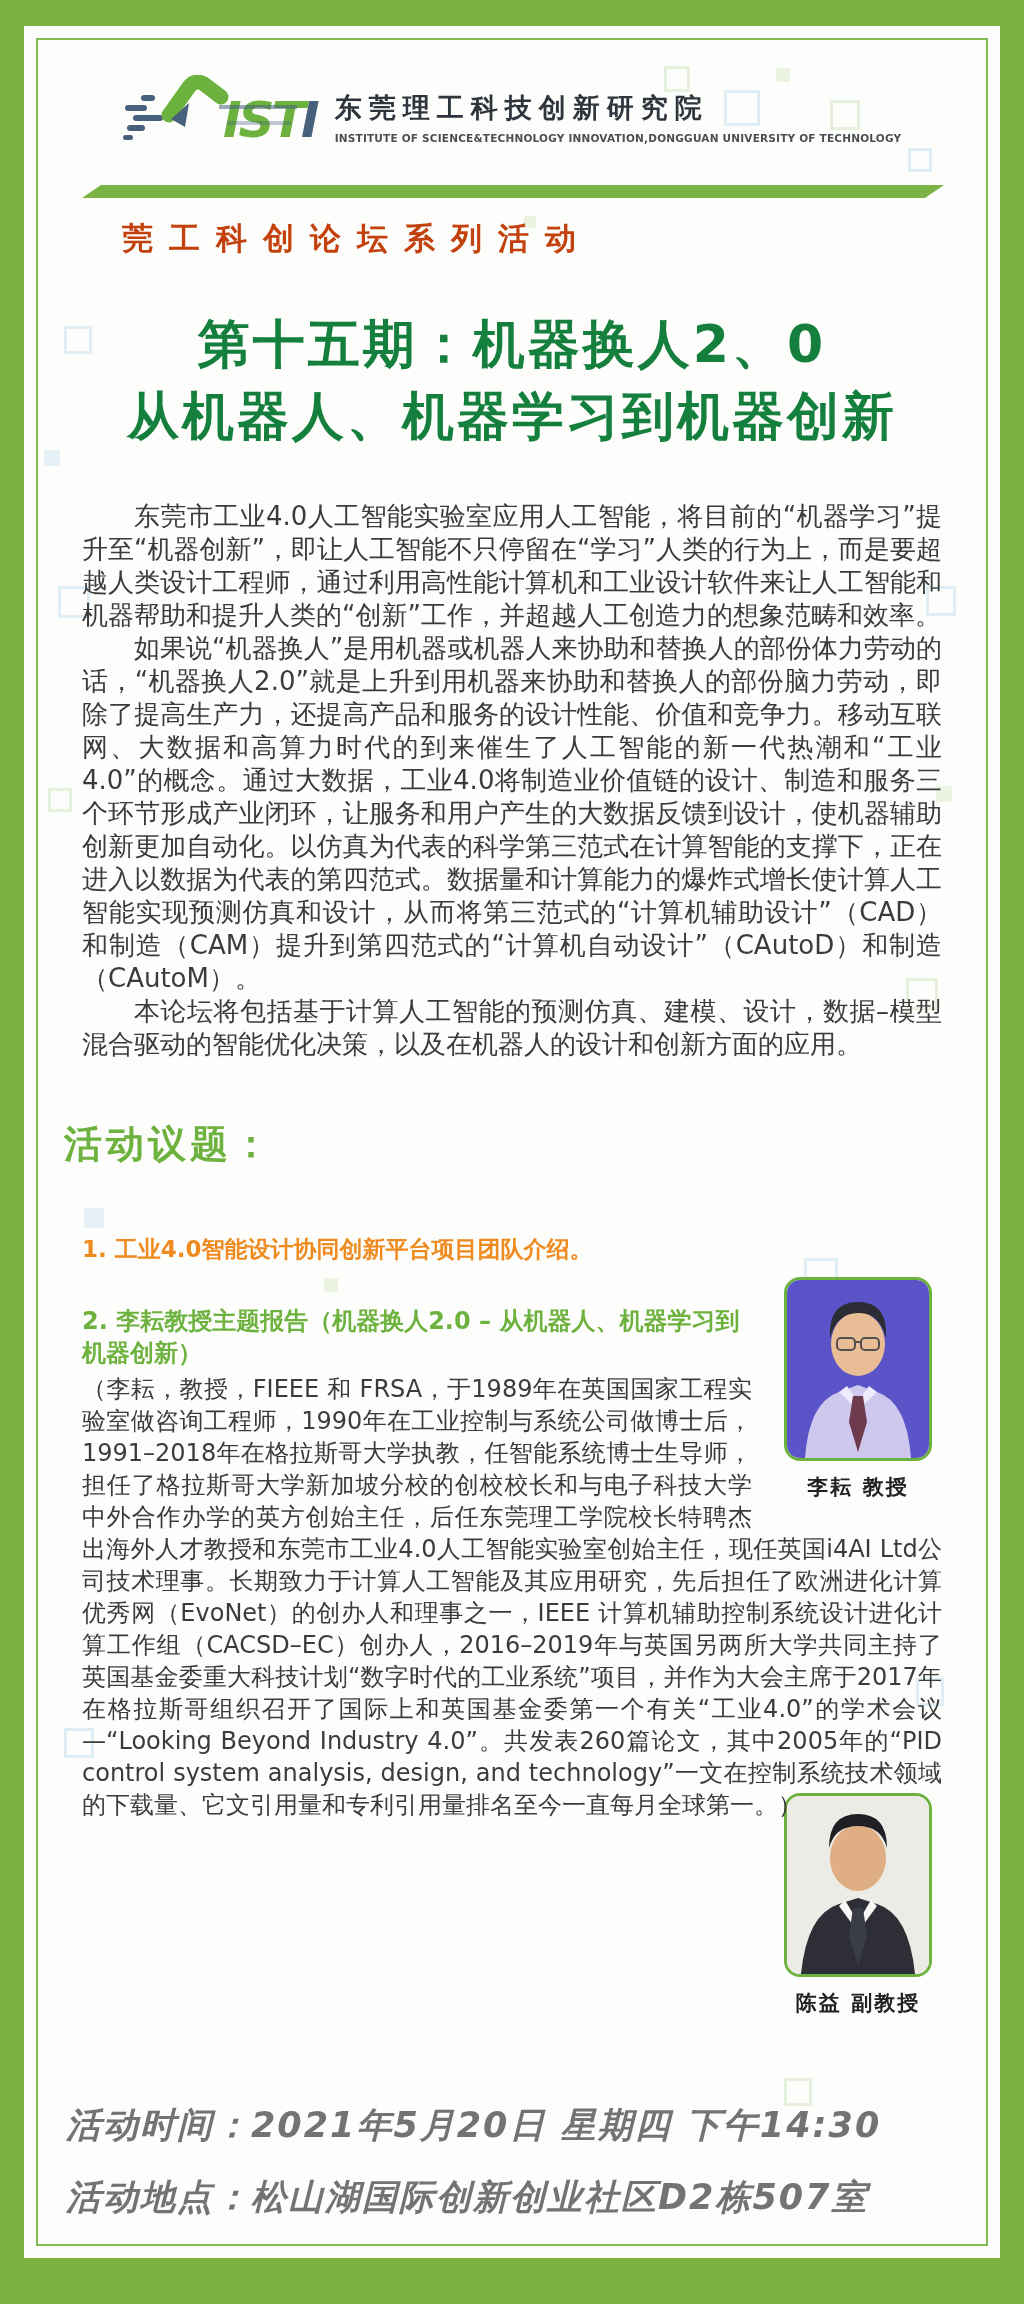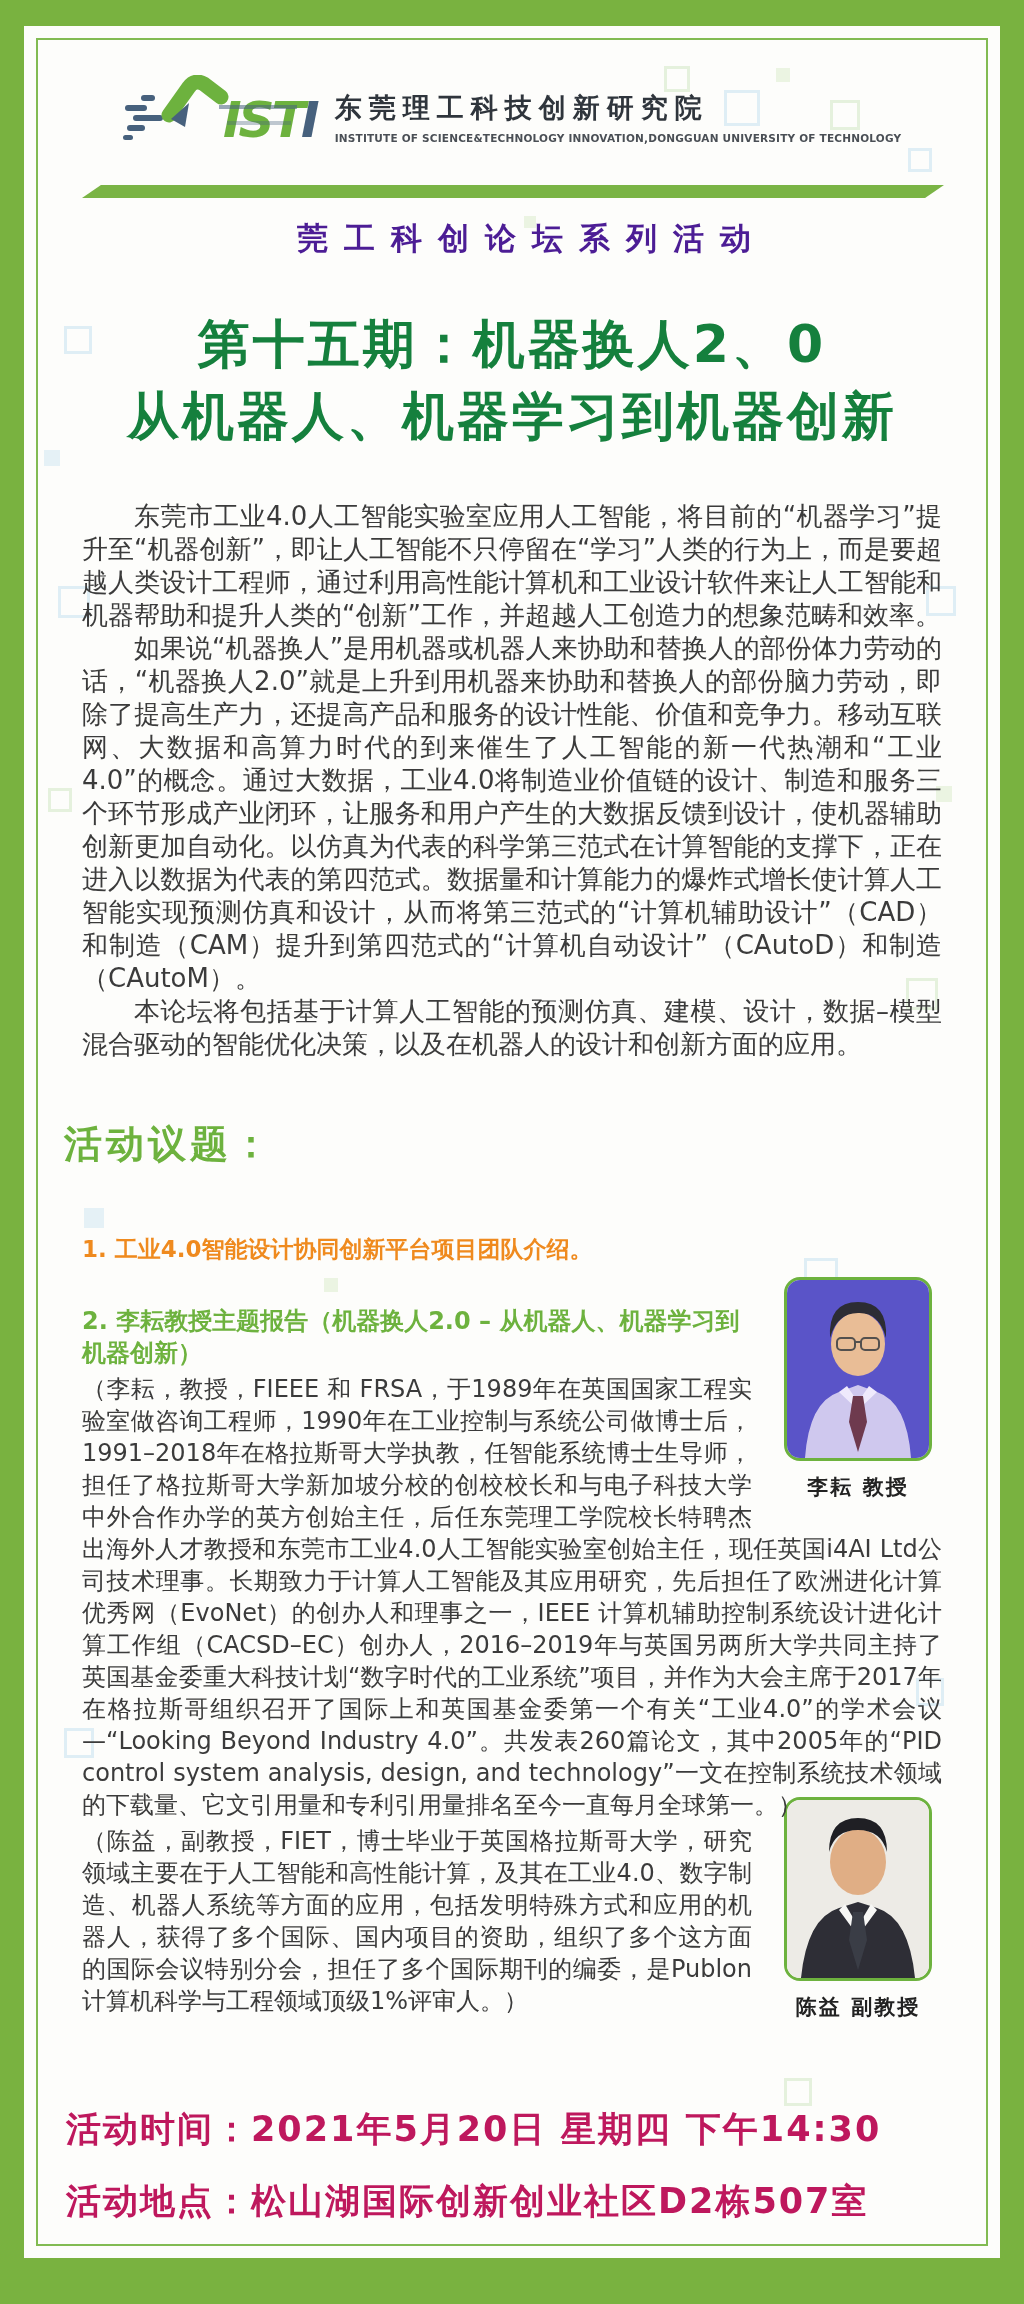--- a/index.html
+++ b/index.html
@@ -31,21 +31,21 @@
   .header{display:flex;align-items:center;justify-content:center;padding-top:48px;gap:14px;}
   .org-names{display:flex;flex-direction:column;}
   .org-cn{font-size:27px;font-weight:bold;color:#2f353c;letter-spacing:7px;white-space:nowrap;}
   .org-en{font-size:10.5px;font-weight:bold;color:#4a4f55;letter-spacing:.2px;margin-top:6px;white-space:nowrap;}
 
   .divider-bar{
     margin:26px auto 0 auto;width:862px;height:13px;background:#7ab445;
     clip-path:polygon(2.2% 0,100% 0,97.8% 100%,0 100%);
   }
   .series-title{
-    margin:20px 0 0 40px;font-size:31px;font-weight:bold;color:#4c1d95;letter-spacing:16px;text-align:center;
+    margin:20px 0 0 40px;font-size:31px;font-weight:bold;color:#c2410c;letter-spacing:16px;
   }
   .main-title{
     margin-top:48px;text-align:center;color:#15803d;font-weight:900;
     font-size:52px;line-height:72px;letter-spacing:3px;
   }
   .intro{margin-top:48px;font-size:26px;line-height:33px;color:#3b3b3b;text-align:justify;}
   .intro p{margin:0;text-indent:2em;}
 
   .agenda-heading{margin:58px 0 0 -18px;font-size:38px;font-weight:900;color:#6db23e;letter-spacing:4px;}
   .agenda-item1{margin-top:64px;font-size:23px;font-weight:bold;color:#ef8a1e;}
@@ -55,21 +55,21 @@
     float:right;width:168px;margin:-28px 0 6px 22px;text-align:center;
   }
   .photo-frame{
     width:142px;height:178px;margin:0 auto;border:3px solid #6db23e;border-radius:16px;
     overflow:hidden;background:#fff;
   }
   .speaker-caption{margin-top:12px;font-size:21px;font-weight:bold;color:#222;letter-spacing:2px;}
   .talk-block{overflow:visible;}
   .clear{clear:both;}
 
-  .footer{margin-top:66px;margin-left:-16px;color:#be185d;font-weight:900;}
+  .footer{margin-top:66px;margin-left:-16px;color:#737373;font-weight:900;font-style:italic;}
   .footer div{font-size:35px;letter-spacing:2px;line-height:72px;white-space:nowrap;}
 </style>
 </head>
 <body>
 
 <div id="poster-card">
 
   <i class="sq g" style="left:640px;top:40px;width:20px;height:20px"></i>
   <i class="sq b" style="left:700px;top:64px;width:30px;height:30px"></i>
   <i class="sq gf" style="left:752px;top:42px;width:14px;height:14px"></i>
@@ -168,21 +168,20 @@
             <rect width="142" height="178" fill="#edebe6"></rect>
             <path d="M14 178 Q20 118 52 108 L71 102 L90 108 Q122 118 128 178 Z" fill="#2e2e36"></path>
             <path d="M58 104 L71 126 L84 104 L90 110 L71 136 L52 110 Z" fill="#f7f7f5"></path>
             <polygon points="66,112 76,112 80,140 71,170 62,140" fill="#3a3d46"></polygon>
             <ellipse cx="71" cy="62" rx="28" ry="33" fill="#e0ae85"></ellipse>
             <path d="M42 52 Q42 18 71 18 Q100 18 100 52 Q94 30 71 30 Q48 30 42 52 Z" fill="#1f1f24"></path>
           </svg>
         </div>
         <div class="speaker-caption">陈益 副教授</div>
       </div>
-      <div class="bio">（陈益，副教授，FIET，博士毕业于英国格拉斯哥大学，研究领域主要在于人工智能和高性能计算，及其在工业4.0、数字制造、机器人系统等方面的应用，包括发明特殊方式和应用的机器人，获得了多个国际、国内项目的资助，组织了多个这方面的国际会议特别分会，担任了多个国际期刊的编委，是Publon 计算机科学与工程领域顶级1%评审人。）</div>
       <div class="clear"></div>
     </div>
 
     <div class="footer">
       <div>活动时间：2021年5月20日  星期四  下午14:30</div>
       <div>活动地点：松山湖国际创新创业社区D2栋507室</div>
     </div>
   </div>
 </div>
 

